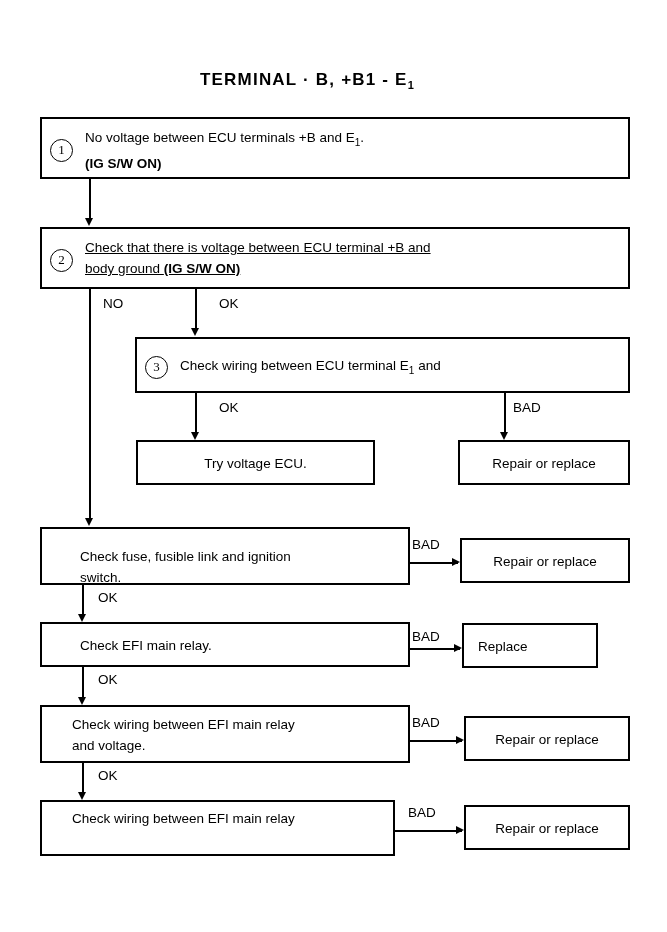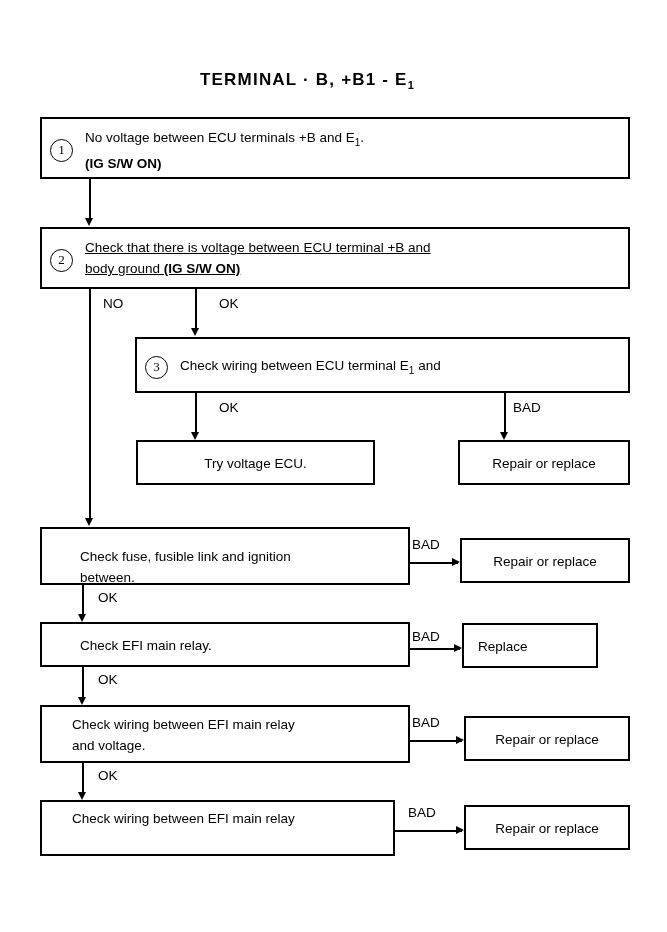--- a/index.html
+++ b/index.html
@@ -129,21 +129,21 @@
     <div class="txt center">Try voltage ECU.</div>
   </div>
 
   <div class="box" style="left:458px;top:440px;width:172px;height:45px;">
     <div class="txt center">Repair or replace</div>
   </div>
 
   <div class="box" style="left:40px;top:527px;width:370px;height:58px;">
     <div class="txt" style="left:38px;top:7px;margin-top:10px;">
       <div>Check fuse, fusible link and ignition</div>
-      <div>between.</div>
+      <div>switch.</div>
     </div>
   </div>
   <div class="hline" style="left:410px;top:562px;width:48px;"></div>
   <div class="arrow-right" style="left:452px;top:558px;"></div>
   <div class="edgelabel" style="left:412px;top:537px;">BAD</div>
   <div class="box" style="left:460px;top:538px;width:170px;height:45px;">
     <div class="txt center">Repair or replace</div>
   </div>
 
   <div class="vline" style="left:82px;top:585px;height:32px;"></div>

